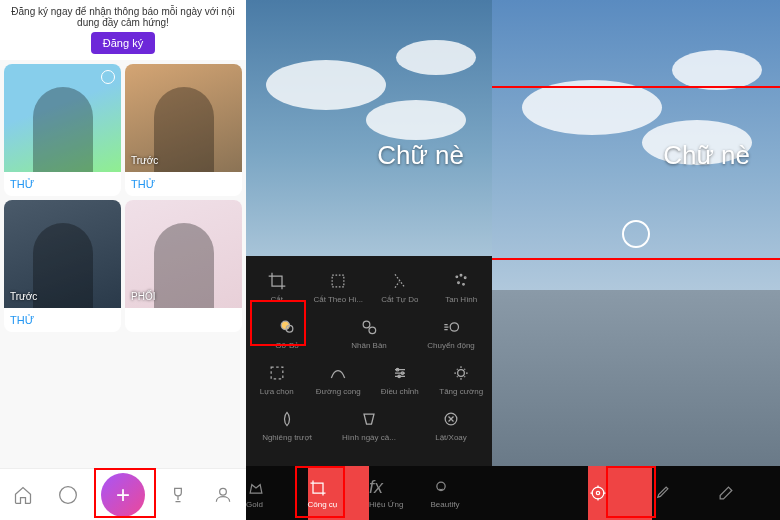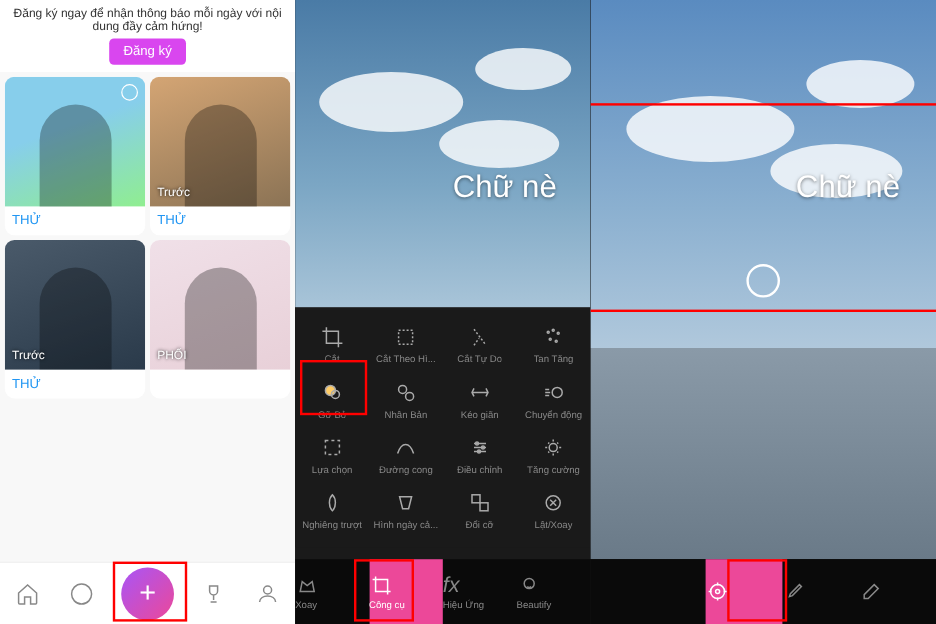--- a/index.html
+++ b/index.html
@@ -2,21 +2,21 @@
 <html><head>
 <meta charset="utf-8">
 <style>
 *{margin:0;padding:0;box-sizing:border-box;font-family:-apple-system,sans-serif}
 body{width:780px;height:520px;background:#000;display:flex;overflow:hidden}
 .panel{height:520px;position:relative}
 .p1{width:246px;background:#f8f8f8}
 .p2{width:246px;background:#1a1a1a}
 .p3{width:288px;background:#1a1a1a}
 .header{background:#fff;padding:6px 10px;text-align:center;font-size:10px;color:#333}
-.reg-btn{background:#d946ef;color:#fff;border:none;padding:5px 12px;border-radius:4px;font-size:11px;margin-top:4px}
+.reg-btn{background:#6d28d9;color:#fff;border:none;padding:5px 12px;border-radius:4px;font-size:11px;margin-top:4px}
 .cards{padding:4px}
 .card-row{display:flex;gap:4px;margin-bottom:4px}
 .card{flex:1;background:#fff;border-radius:8px;overflow:hidden;position:relative}
 .card-img{width:100%;height:108px;position:relative}
 .c1{background:linear-gradient(160deg,#87ceeb 40%,#90ee90)}
 .c2{background:linear-gradient(160deg,#d4a574,#8b7355)}
 .c3{background:linear-gradient(160deg,#4a5a6a,#2a3a4a)}
 .c4{background:linear-gradient(160deg,#f0e0e8,#e8d0d8)}
 .person{position:absolute;bottom:0;left:50%;transform:translateX(-50%);width:60px;height:85px;background:rgba(0,0,0,.3);border-radius:30px 30px 0 0}
 .badge{position:absolute;bottom:6px;left:6px;color:#fff;font-size:10px;text-shadow:0 0 3px #000}
@@ -29,21 +29,21 @@
 .sky{height:256px;background:linear-gradient(#4a7ba6,#7ba6c4 60%,#a8c4d8);position:relative;overflow:hidden}
 .cloud{position:absolute;background:rgba(255,255,255,.8);border-radius:50%}
 .txt-over{position:absolute;color:#fff;font-size:26px;font-weight:500;text-shadow:0 1px 3px rgba(0,0,0,.5)}
 .tools{background:#1a1a1a;padding:8px 0}
 .tool-row{display:flex}
 .tool{flex:1;display:flex;flex-direction:column;align-items:center;padding:6px 2px;gap:3px}
 .tool-ic{width:22px;height:22px;display:flex;align-items:center;justify-content:center;color:#aaa}
 .tool-lbl{font-size:8px;color:#888;text-align:center;white-space:nowrap;overflow:hidden;max-width:54px}
 .tabbar{position:absolute;bottom:0;left:0;right:0;height:54px;background:#0a0a0a;display:flex}
 .tab{flex:1;display:flex;flex-direction:column;justify-content:center;gap:2px;color:#888}
-.tab.active{background:#ec4899;color:#fff}
+.tab.active{background:#ef4444;color:#fff}
 .tab-lbl{font-size:8px}
 .p3-img{height:466px;position:relative;overflow:hidden}
 .p3-sky{height:290px;background:linear-gradient(#5a8bc0,#8bb0d0 60%,#b0c8dc)}
 .p3-town{height:176px;background:linear-gradient(#8a9aa8,#6a7a88)}
 .guide{position:absolute;left:0;right:0;height:2px;background:red}
 .circ{position:absolute;width:28px;height:28px;border:2px solid #fff;border-radius:50%;top:220px;left:50%;transform:translateX(-50%)}
 .p3bar{position:absolute;bottom:0;left:0;right:0;height:54px;background:#0a0a0a;display:flex}
 svg{width:20px;height:20px;stroke:currentColor;fill:none;stroke-width:1.5}
 </style>
 </head>
@@ -151,49 +151,41 @@
       <div class="tool">
           <div class="tool-ic">
             <svg viewBox="0 0 24 24">
               <circle cx="7" cy="7" r="1"></circle>
               <circle cx="12" cy="5" r="1"></circle>
               <circle cx="17" cy="8" r="1"></circle>
               <circle cx="9" cy="14" r="1"></circle>
               <circle cx="15" cy="16" r="1"></circle>
             </svg>
           </div>
-          <div class="tool-lbl">Tan Tăng</div>
+          <div class="tool-lbl">Tan Hình</div>
         </div>
     </div>
     <div class="tool-row">
       <div class="tool">
           <div class="tool-ic">
             <svg viewBox="0 0 24 24">
               <circle cx="10" cy="10" r="5" fill="#fc6"></circle>
               <circle cx="15" cy="14" r="4"></circle>
             </svg>
           </div>
           <div class="tool-lbl">Gỡ Bỏ</div>
         </div>
       <div class="tool">
           <div class="tool-ic">
             <svg viewBox="0 0 24 24">
               <circle cx="9" cy="9" r="4"></circle>
               <circle cx="16" cy="16" r="4"></circle>
             </svg>
           </div>
           <div class="tool-lbl">Nhân Bản</div>
-        </div>
-      <div class="tool">
-          <div class="tool-ic">
-            <svg viewBox="0 0 24 24">
-              <path d="M4 12h16M6 8l-2 4 2 4M18 8l2 4-2 4"></path>
-            </svg>
-          </div>
-          <div class="tool-lbl">Kéo giãn</div>
         </div>
       <div class="tool">
           <div class="tool-ic">
             <svg viewBox="0 0 24 24">
               <circle cx="16" cy="12" r="5"></circle>
               <path d="M4 9h4M4 12h5M4 15h4"></path>
             </svg>
           </div>
           <div class="tool-lbl">Chuyển động</div>
         </div>
@@ -249,43 +241,34 @@
           <div class="tool-ic">
             <svg viewBox="0 0 24 24">
               <path d="M6 6h12l-3 12H9z"></path>
             </svg>
           </div>
           <div class="tool-lbl">Hình ngày cả...</div>
         </div>
       <div class="tool">
           <div class="tool-ic">
             <svg viewBox="0 0 24 24">
-              <rect x="4" y="4" width="8" height="8"></rect>
-              <rect x="12" y="12" width="8" height="8"></rect>
-            </svg>
-          </div>
-          <div class="tool-lbl">Đổi cỡ</div>
-        </div>
-      <div class="tool">
-          <div class="tool-ic">
-            <svg viewBox="0 0 24 24">
               <circle cx="12" cy="12" r="7"></circle>
               <path d="M9 9l6 6M9 15l6-6"></path>
             </svg>
           </div>
           <div class="tool-lbl">Lật/Xoay</div>
         </div>
     </div>
   </div>
   <div class="tabbar">
     <div class="tab">
         <svg viewBox="0 0 24 24">
           <path d="M5 18l2-10 5 4 5-4 2 10z"></path>
         </svg>
-        <div class="tab-lbl">Xoay</div>
+        <div class="tab-lbl">Gold</div>
       </div>
     <div class="tab active">
         <svg viewBox="0 0 24 24">
           <path d="M6 3v15h15M3 6h15v15"></path>
         </svg>
         <div class="tab-lbl">Công cụ</div>
       </div>
     <div class="tab">
         <div style="font-style:italic;font-size:18px">fx</div>
         <div class="tab-lbl">Hiệu Ứng</div>

